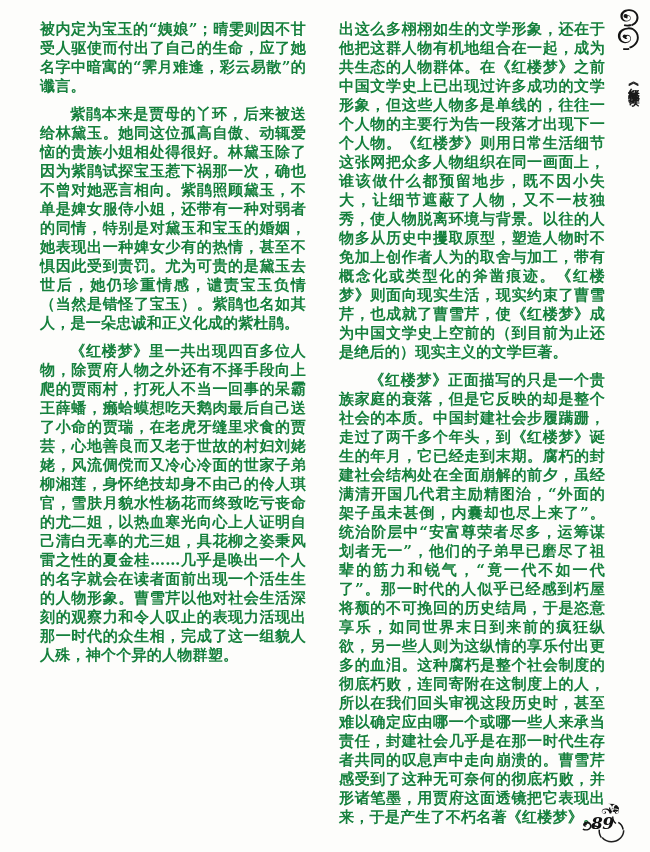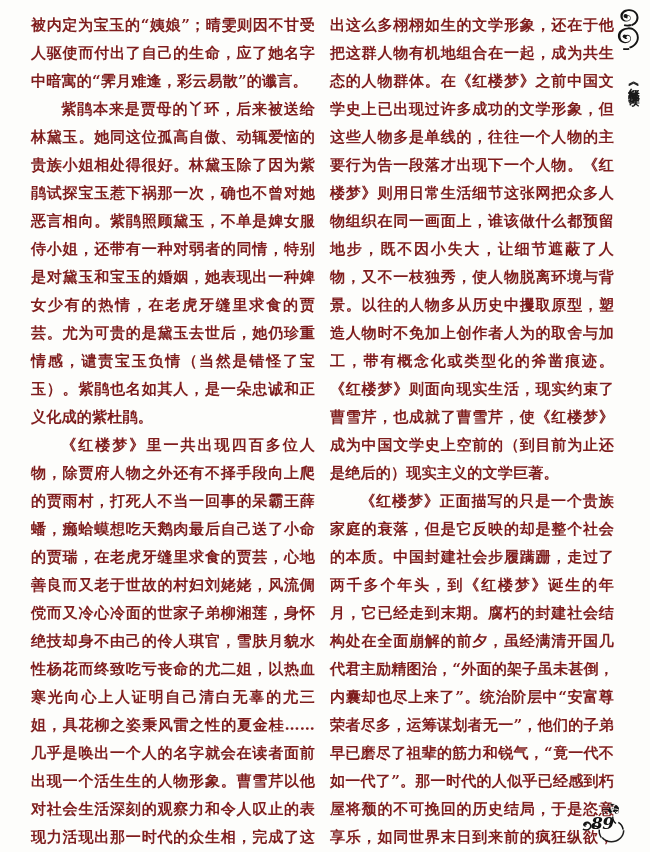--- a/index.html
+++ b/index.html
@@ -30,24 +30,24 @@
   .col {
     position: absolute;
     top: 11px;
     width: 284px;
     box-sizing: border-box;
   }
   .col-left  { left: 31px; }
   .col-right { left: 330px; }
 
   .para {
-    margin: 0;
+    margin: 9px;
     font-size: 15.1px;
-    line-height: 28px;
-    color: #7f1d1d;
+    line-height: 19px;
+    color: #15803d;
     text-align: justify;
     text-justify: inter-character;
     letter-spacing: 0.15px;
     font-weight: 600;
     font-family: "DejaVu Serif", "Liberation Serif", serif;
     text-indent: 0;
     word-break: break-all;
   }
   .para.indent {
     text-indent: 2em;
@@ -115,21 +115,21 @@
 </style>
 </head>
 <body>
 
 <div class="page">
 
   <div class="columns">
 
     <div class="col col-left">
       <p class="para">被内定为宝玉的“姨娘”；晴雯则因不甘受人驱使而付出了自己的生命，应了她名字中暗寓的“霁月难逢，彩云易散”的谶言。</p>
-      <p class="para indent">紫鹃本来是贾母的丫环，后来被送给林黛玉。她同这位孤高自傲、动辄爱恼的贵族小姐相处得很好。林黛玉除了因为紫鹃试探宝玉惹下祸那一次，确也不曾对她恶言相向。紫鹃照顾黛玉，不单是婢女服侍小姐，还带有一种对弱者的同情，特别是对黛玉和宝玉的婚姻，她表现出一种婢女少有的热情，在老虎牙缝里求食的贾芸。尤为可贵的是黛玉去世后，她仍珍重情感，谴责宝玉负情（当然是错怪了宝玉）。紫鹃也名如其人，是一朵忠诚和正义化成的紫杜鹃。</p>
+      <p class="para indent">紫鹃本来是贾母的丫环，后来被送给林黛玉。她同这位孤高自傲、动辄爱恼的贵族小姐相处得很好。林黛玉除了因为紫鹃试探宝玉惹下祸那一次，确也不曾对她恶言相向。紫鹃照顾黛玉，不单是婢女服侍小姐，还带有一种对弱者的同情，特别是对黛玉和宝玉的婚姻，她表现出一种婢女少有的热情，甚至不惧因此受到责罚。尤为可贵的是黛玉去世后，她仍珍重情感，谴责宝玉负情（当然是错怪了宝玉）。紫鹃也名如其人，是一朵忠诚和正义化成的紫杜鹃。</p>
       <p class="para indent">《红楼梦》里一共出现四百多位人物，除贾府人物之外还有不择手段向上爬的贾雨村，打死人不当一回事的呆霸王薛蟠，癞蛤蟆想吃天鹅肉最后自己送了小命的贾瑞，在老虎牙缝里求食的贾芸，心地善良而又老于世故的村妇刘姥姥，风流倜傥而又冷心冷面的世家子弟柳湘莲，身怀绝技却身不由己的伶人琪官，雪肤月貌水性杨花而终致吃亏丧命的尤二姐，以热血寒光向心上人证明自己清白无辜的尤三姐，具花柳之姿秉风雷之性的夏金桂……几乎是唤出一个人的名字就会在读者面前出现一个活生生的人物形象。曹雪芹以他对社会生活深刻的观察力和令人叹止的表现力活现出那一时代的众生相，完成了这一组貌人人殊，神个个异的人物群塑。</p>
 
     </div>
 
     <div class="col col-right">
       <p class="para">出这么多栩栩如生的文学形象，还在于他把这群人物有机地组合在一起，成为共生态的人物群体。在《红楼梦》之前中国文学史上已出现过许多成功的文学形象，但这些人物多是单线的，往往一个人物的主要行为告一段落才出现下一个人物。《红楼梦》则用日常生活细节这张网把众多人物组织在同一画面上，谁该做什么都预留地步，既不因小失大，让细节遮蔽了人物，又不一枝独秀，使人物脱离环境与背景。以往的人物多从历史中攫取原型，塑造人物时不免加上创作者人为的取舍与加工，带有概念化或类型化的斧凿痕迹。《红楼梦》则面向现实生活，现实约束了曹雪芹，也成就了曹雪芹，使《红楼梦》成为中国文学史上空前的（到目前为止还是绝后的）现实主义的文学巨著。</p>
       <p class="para indent">《红楼梦》正面描写的只是一个贵族家庭的衰落，但是它反映的却是整个社会的本质。中国封建社会步履蹒跚，走过了两千多个年头，到《红楼梦》诞生的年月，它已经走到末期。腐朽的封建社会结构处在全面崩解的前夕，虽经满清开国几代君主励精图治，“外面的架子虽未甚倒，内囊却也尽上来了”。统治阶层中“安富尊荣者尽多，运筹谋划者无一”，他们的子弟早已磨尽了祖辈的筋力和锐气，“竟一代不如一代了”。那一时代的人似乎已经感到朽屋将颓的不可挽回的历史结局，于是恣意享乐，如同世界末日到来前的疯狂纵欲，另一些人则为这纵情的享乐付出更多的血泪。这种腐朽是整个社会制度的彻底朽败，连同寄附在这制度上的人，所以在我们回头审视这段历史时，甚至难以确定应由哪一个或哪一些人来承当责任，封建社会几乎是在那一时代生存者共同的叹息声中走向崩溃的。曹雪芹感受到了这种无可奈何的彻底朽败，并形诸笔墨，用贾府这面透镜把它表现出来，于是产生了不朽名著《红楼梦》。</p>
 
     </div>
 

